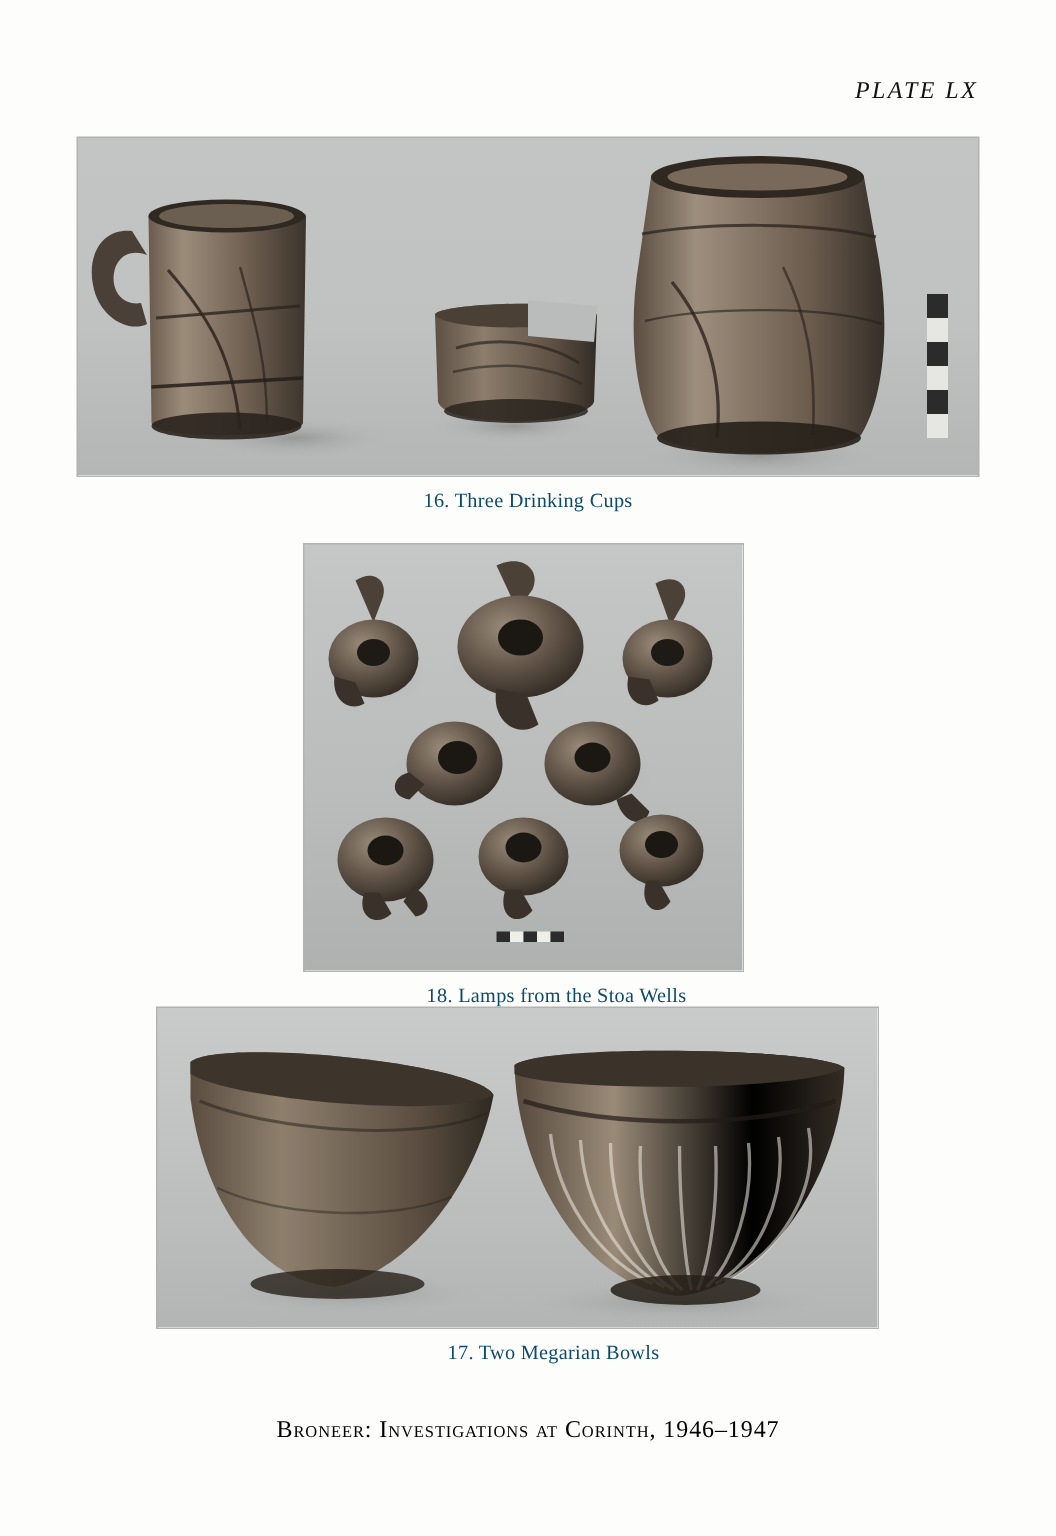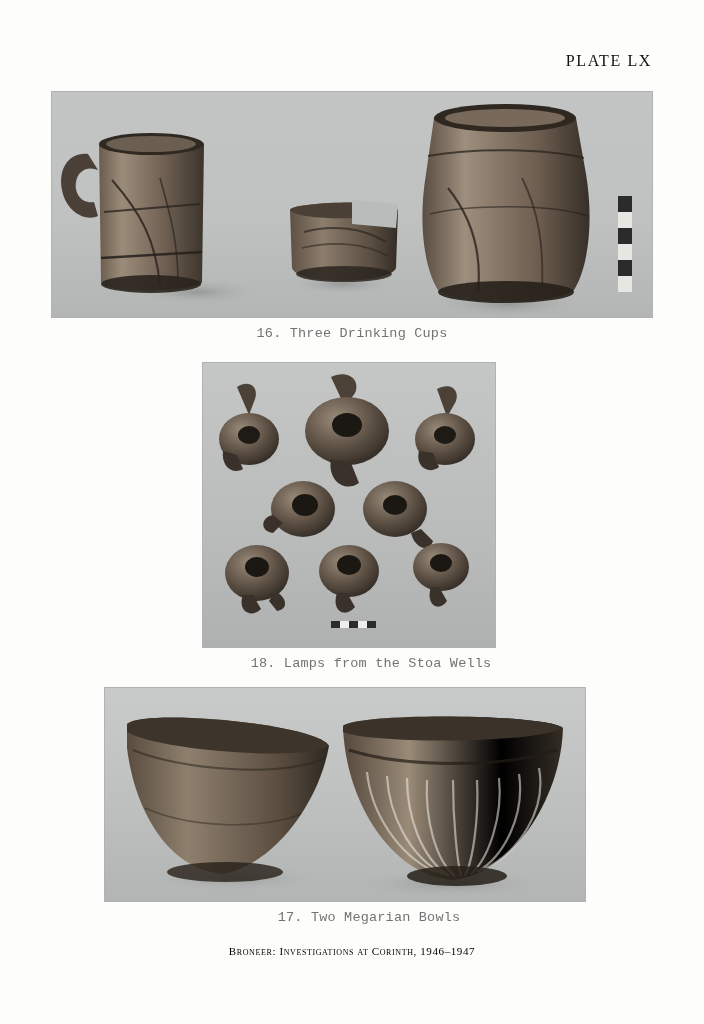--- a/index.html
+++ b/index.html
@@ -24,63 +24,64 @@
 
   
   .plate-label {
     position: absolute;
     top: 52px;
     right: 52px;
     font-family: "Liberation Serif", serif;
     font-size: 16px;
     letter-spacing: 1.6px;
     color: #111;
+    font-style: italic;
   }
 
   
   .figure {
     position: absolute;
   }
   .photo {
     background: #b9bcbb;
     position: relative;
     overflow: hidden;
     box-shadow: 0 0 0 1px #b0b3b2;
   }
   .caption {
     text-align: center;
     font-size: 13.5px;
-    font-family: Liberation Mono, monospace;
-    color: #737373;
+    font-family: Liberation Serif, serif;
+    color: #0c4a6e;
     margin-top: 9px;
     letter-spacing: 0.2px;
   }
 
   
   #fig-16 { left: 52px; top: 92px; width: 600px; }
   #fig-16 .photo { width: 600px; height: 225px;
     background: linear-gradient(180deg,#c2c5c4 0%, #bfc2c1 55%, #b3b6b5 100%); }
 
   
   #fig-18 { left: 203px; top: 363px; width: 336px; }
   #fig-18 .photo { width: 292px; height: 284px;
     background: linear-gradient(180deg,#c4c7c6 0%, #b9bcbb 60%, #aeb1b0 100%); }
 
   
-  #fig-17 { left: 105px; top: 688px; width: 528px; }
+  #fig-17 { left: 105px; top: 672px; width: 528px; }
   #fig-17 .photo { width: 480px; height: 213px;
     background: linear-gradient(180deg,#c8cbc9 0%, #bcbfbe 60%, #b2b5b4 100%); }
 
   
   .running-foot {
     position: absolute;
     left: 0; right: 0;
     top: 945px;
     text-align: center;
-    font-size: 11px;
+    font-size: 16px;
     font-variant: small-caps;
     letter-spacing: 0.6px;
     font-family: "Liberation Serif", serif;
   }
 
   svg { display: block; }
 </style>
 </head>
 <body>
 

